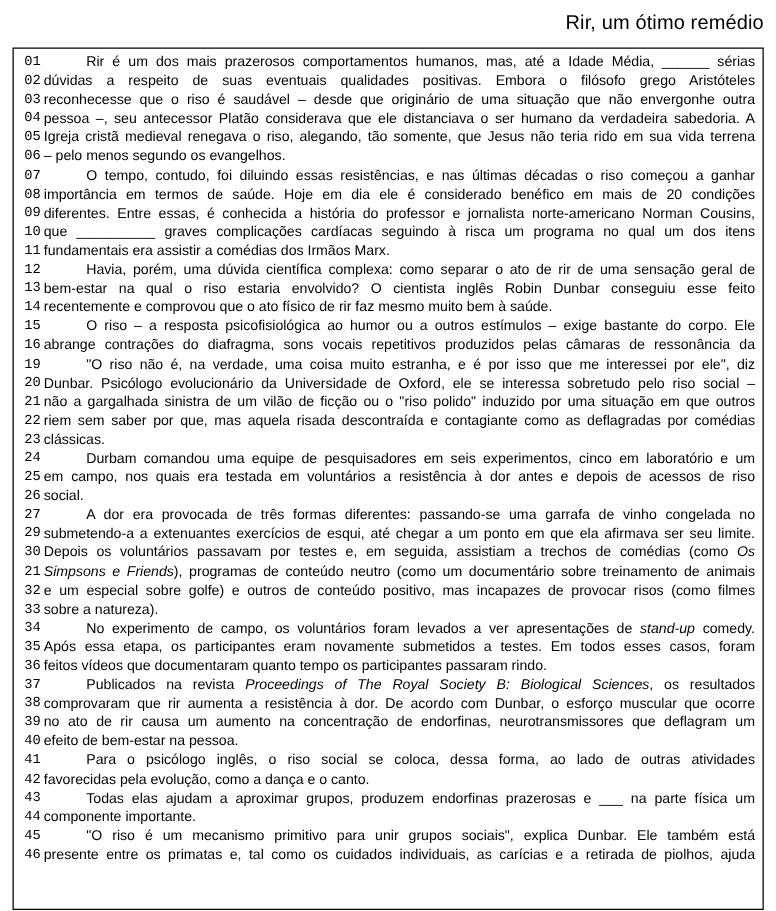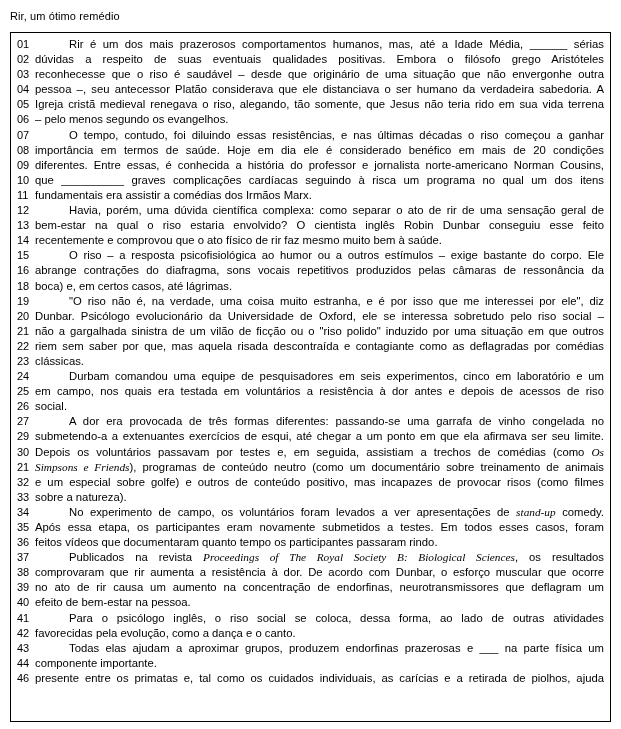--- a/index.html
+++ b/index.html
@@ -14,22 +14,22 @@
     color: #000000;
   }
   .page {
     position: relative;
     width: 621px;
     height: 729px;
     box-sizing: border-box;
     padding: 8px 10px 0 10px;
   }
   .doc-title {
-    text-align: left;
-    font-size: 11px;
+    text-align: right;
+    font-size: 16px;
     margin: 2px 0 10px 0;
     letter-spacing: 0.1px;
   }
   .text-frame {
     border: 1px solid #000000;
     box-sizing: border-box;
     width: 601px;
     height: 690px;
     padding: 4px 6px 4px 4px;
     overflow: hidden;
@@ -37,46 +37,46 @@
   .line-row {
     display: flex;
     align-items: flex-start;
     font-size: 11.3px;
     line-height: 15.1px;
     min-height: 15.1px;
   }
   .line-num {
     width: 20px;
     flex: 0 0 20px;
-    text-align: left;
+    text-align: center;
     font-size: 11px;
     line-height: 15.1px;
     color: #000000;
     padding-left: 2px;
     box-sizing: border-box;
+    font-family: Liberation Mono, monospace;
   }
   .line-text {
     flex: 1 1 auto;
     text-align: justify;
     text-align-last: justify;
     line-height: 15.1px;
     white-space: pre-wrap;
     word-spacing: 0px;
   }
   .line-text.last {
     text-align: right;
     text-align-last: left;
   }
   .line-text .ind {
     display: inline-block;
     width: 34px;
   }
   .line-text i {
     font-style: italic;
-    font-family: Liberation Serif, serif;
   }
 </style>
 </head>
 <body>
 
 <div class="page">
   <div class="doc-title">Rir, um ótimo remédio</div>
   <div class="text-frame">
     <div id="lines-container">
         <div class="line-row">
@@ -137,24 +137,20 @@
         </div>
         <div class="line-row">
           <span class="line-num">15</span>
           <span class="line-text"><span class="ind"></span>O riso – a resposta psicofisiológica ao humor ou a outros estímulos – exige bastante do corpo. Ele</span>
         </div>
         <div class="line-row">
           <span class="line-num">16</span>
           <span class="line-text">abrange contrações do diafragma, sons vocais repetitivos produzidos pelas câmaras de ressonância da</span>
         </div>
         <div class="line-row">
-          <span class="line-num">18</span>
-          <span class="line-text last">boca) e, em certos casos, até lágrimas.</span>
-        </div>
-        <div class="line-row">
           <span class="line-num">19</span>
           <span class="line-text"><span class="ind"></span>"O riso não é, na verdade, uma coisa muito estranha, e é por isso que me interessei por ele", diz</span>
         </div>
         <div class="line-row">
           <span class="line-num">20</span>
           <span class="line-text">Dunbar. Psicólogo evolucionário da Universidade de Oxford, ele se interessa sobretudo pelo riso social –</span>
         </div>
         <div class="line-row">
           <span class="line-num">21</span>
           <span class="line-text">não a gargalhada sinistra de um vilão de ficção ou o "riso polido" induzido por uma situação em que outros</span>
@@ -239,20 +235,24 @@
           <span class="line-num">42</span>
           <span class="line-text last">favorecidas pela evolução, como a dança e o canto.</span>
         </div>
         <div class="line-row">
           <span class="line-num">43</span>
           <span class="line-text"><span class="ind"></span>Todas elas ajudam a aproximar grupos, produzem endorfinas prazerosas e ___ na parte física um</span>
         </div>
         <div class="line-row">
           <span class="line-num">44</span>
           <span class="line-text last">componente importante.</span>
+        </div>
+        <div class="line-row">
+          <span class="line-num">45</span>
+          <span class="line-text"><span class="ind"></span>"O riso é um mecanismo primitivo para unir grupos sociais", explica Dunbar. Ele também está</span>
         </div>
         <div class="line-row">
           <span class="line-num">46</span>
           <span class="line-text">presente entre os primatas e, tal como os cuidados individuais, as carícias e a retirada de piolhos, ajuda</span>
         </div>
       </div>
   </div>
 </div>
 
 </body></html>

